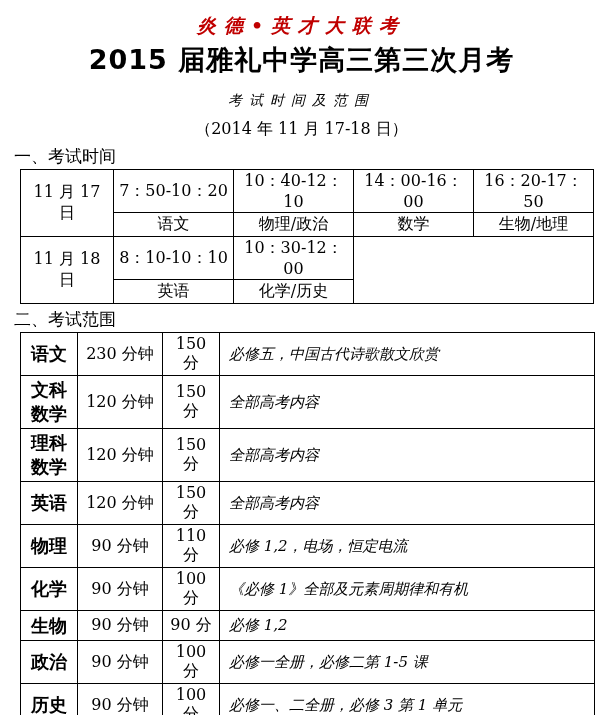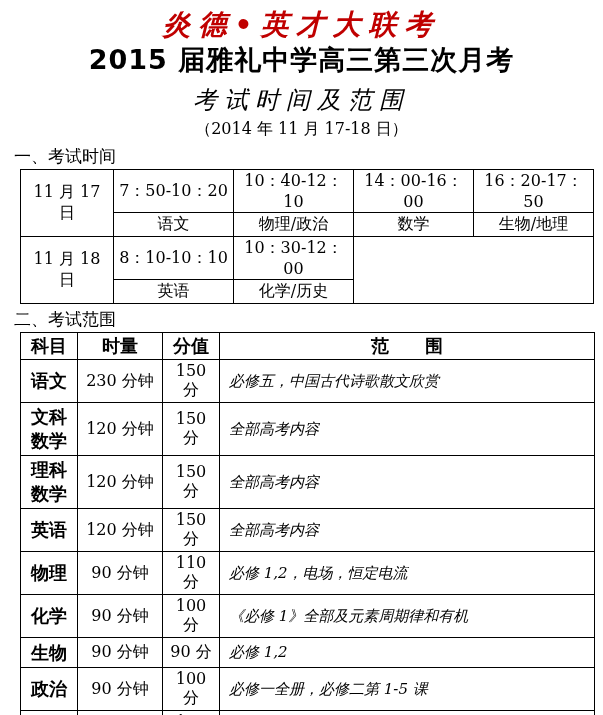--- a/index.html
+++ b/index.html
@@ -12,38 +12,38 @@
   }
   body {
     font-family: "DejaVu Serif", serif;
     color: #000;
     box-sizing: border-box;
     padding: 10px 8px 0 8px;
   }
   
   .brand {
     text-align: center;
-    font-size: 28px;
+    font-size: 19px;
     font-weight: 600;
     letter-spacing: 8px;
     line-height: 30px;
     font-style: italic;
   }
   .doc-title {
     text-align: center;
     font-family: "DejaVu Sans", sans-serif;
     font-size: 27px;
     font-weight: 700;
     line-height: 36px;
     margin-top: 2px;
     letter-spacing: 1px;
   }
   .doc-subtitle {
     text-align: center;
-    font-size: 24px;
+    font-size: 14px;
     font-style: italic;
     letter-spacing: 7px;
     line-height: 30px;
     margin-top: 7px;
   }
   .doc-date {
     text-align: center;
     font-size: 16px;
     line-height: 22px;
     margin-top: 3px;
@@ -150,26 +150,20 @@
 <div class="sec-heading sec-heading-2">二、考试范围</div>
 
 <table class="t-scope">
   <colgroup>
     <col style="width:57px">
       <col style="width:85px">
       <col style="width:57px">
       <col style="width:375px">
   </colgroup>
   <tbody>
-      <tr>
-    <th>科目</th>
-    <th>时量</th>
-    <th>分值</th>
-    <th>范　　围</th>
-  </tr>
   <tr class="r-first">
     <td class="subj">语文</td>
     <td class="dur">230 分钟</td>
     <td class="score">150 分</td>
     <td class="range">必修五，中国古代诗歌散文欣赏</td>
   </tr>
   <tr>
     <td class="subj">文科数学</td>
     <td class="dur">120 分钟</td>
     <td class="score">150 分</td>

